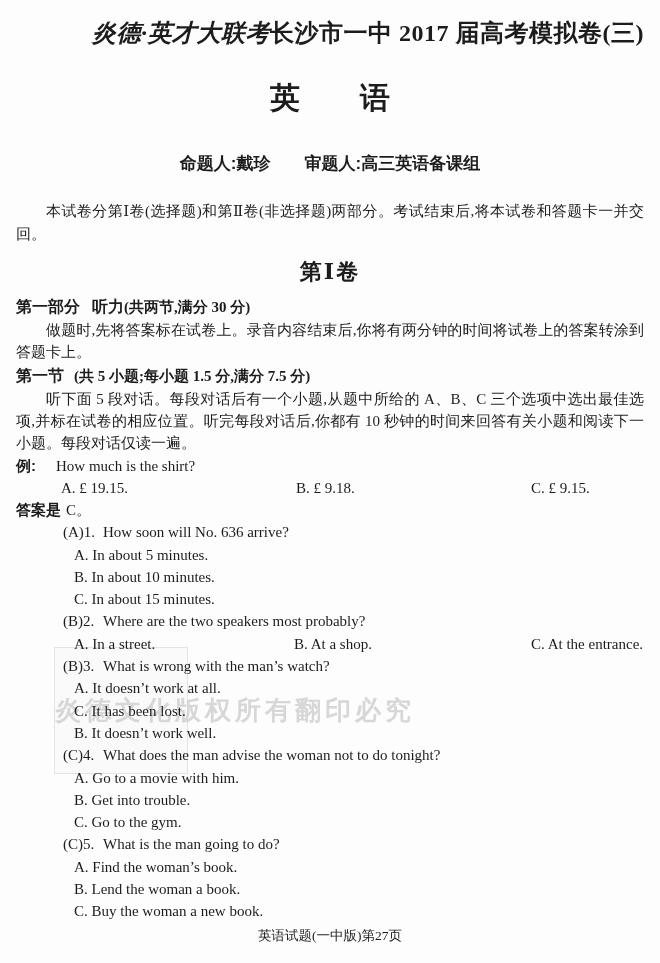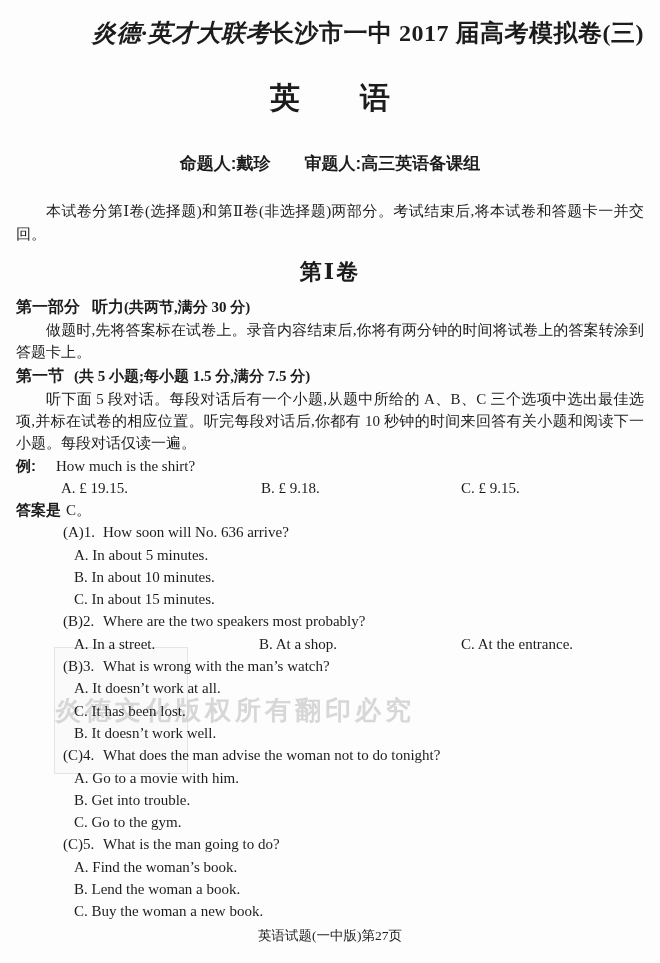--- a/index.html
+++ b/index.html
@@ -71,21 +71,21 @@
     line-height: 22.3px;
     text-indent: 2em;
     text-align: justify;
   }
 
   .eng { font-size: 15px; }
 
   .example-line { line-height: 22px; }
   .ex-label { display: inline-block; width: 40px; font-size: 15px; }
 
-  .opt-row { display: flex; line-height: 22.3px; }
+  .opt-row { display: flex; line-height: 22.3px; gap: 35px; }
   .opt-row.example-row { padding-left: 45px; }
   .opt-row.example-row .c1 { width: 200px; }
   .opt-row.example-row .c2 { width: 200px; }
   .opt-row.q-row { padding-left: 58px; }
   .opt-row.q-row .c1 { width: 185px; }
   .opt-row.q-row .c2 { width: 202px; }
 
   .answer-line { line-height: 22.3px; }
   .answer-label { font-size: 15px; margin-right: 5px; }
 

